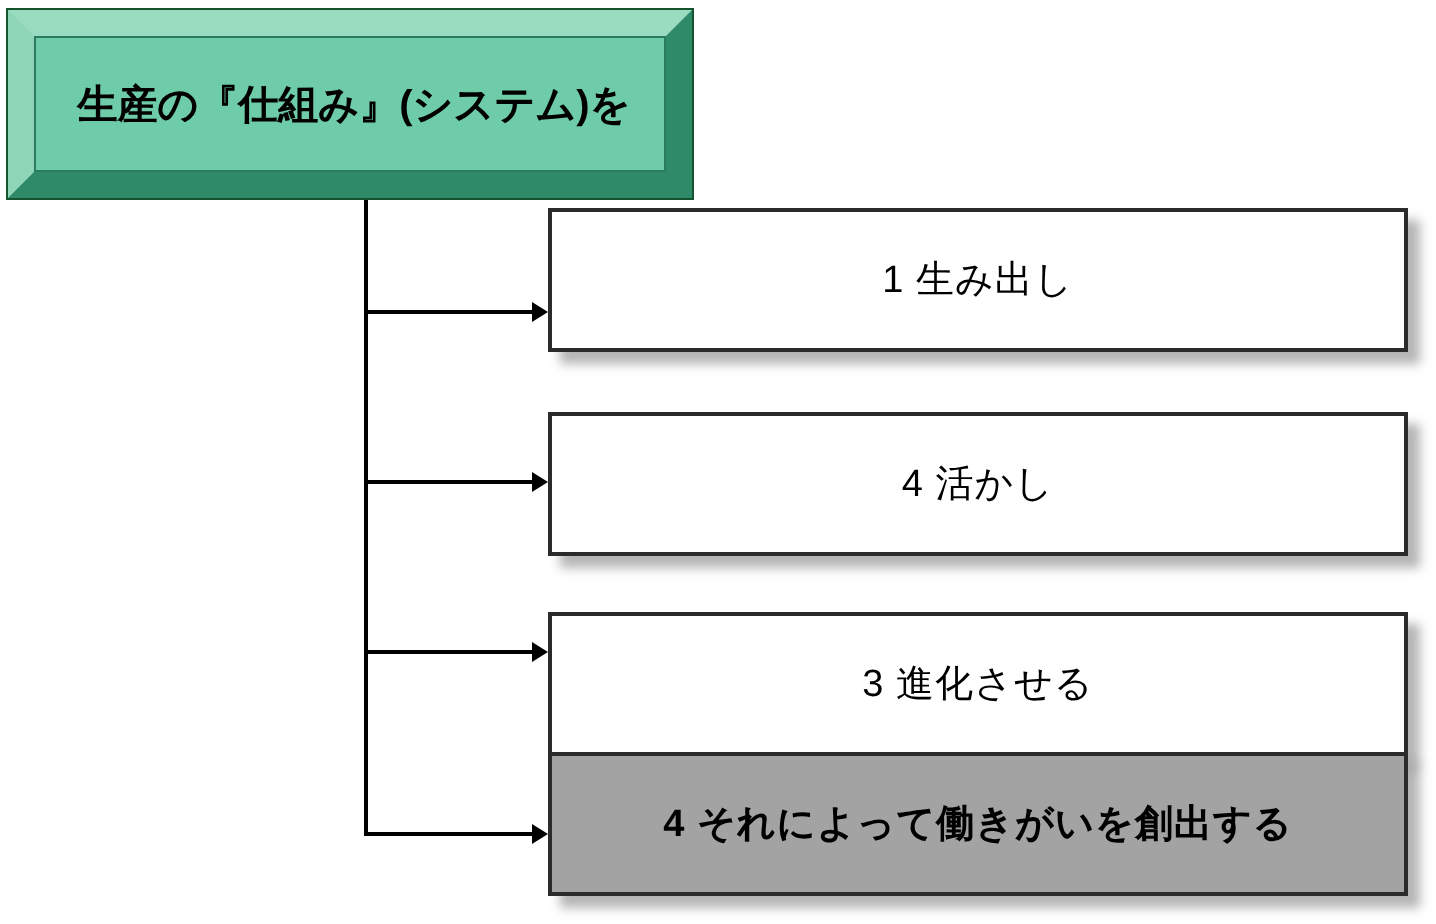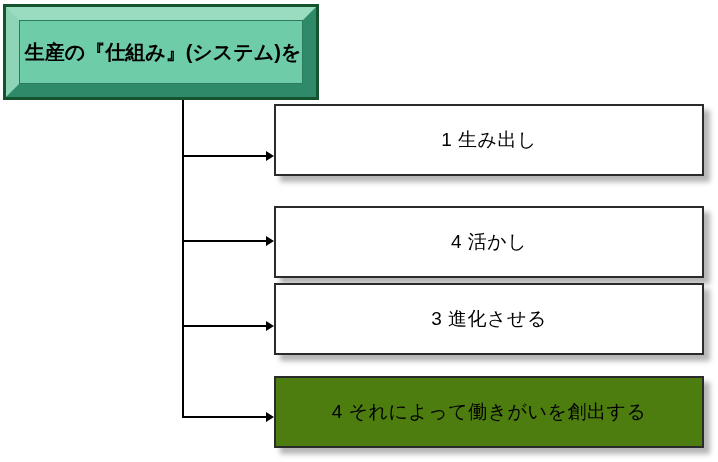--- a/index.html
+++ b/index.html
@@ -16,24 +16,24 @@
     height: 462px;
     background: #ffffff;
     overflow: hidden;
   }
 
   
   .header-box {
     position: absolute;
     left: 3px;
     top: 4px;
-    width: 316px;
+    width: 344px;
     height: 96px;
     box-sizing: border-box;
-    border: 3px solid #14532d;
+    border: 1px solid #14532d;
     background: #3f9e7c;
   }
   .header-bevel {
     position: absolute;
     inset: 0;
     
     border-top: 13px solid #9adcc0;
     border-left: 13px solid #8ed4b6;
     border-bottom: 13px solid #2f8a6a;
     border-right: 13px solid #2f8a6a;
@@ -95,21 +95,22 @@
     height: 72px;
     box-sizing: border-box;
     border: 2px solid #2b2b2b;
     background: #ffffff;
     display: flex;
     align-items: center;
     justify-content: center;
     box-shadow: 6px 6px 5px rgba(90, 90, 90, 0.45);
   }
   .item-box.accent {
-    background: #4d7c0f;
+    background: #a3a3a3;
+    font-weight: bold;
   }
   .item-text {
     font-size: 19px;
     color: #000000;
     white-space: nowrap;
     letter-spacing: 0.5px;
   }
 </style>
 </head>
 <body>
@@ -138,21 +139,21 @@
   <div class="arrowhead" style="left:266px; top:412px;"></div>
 
   <div class="item-box" style="top:104px;">
     <span class="item-text">1  生み出し</span>
   </div>
 
   <div class="item-box" style="top:206px;">
     <span class="item-text">4  活かし</span>
   </div>
 
-  <div class="item-box" style="top:283px;">
+  <div class="item-box" style="top:306px;">
     <span class="item-text">3  進化させる</span>
   </div>
 
   <div class="item-box accent" style="top:376px;">
     <span class="item-text">4  それによって働きがいを創出する</span>
   </div>
 
 </div>
 
 </body></html>

